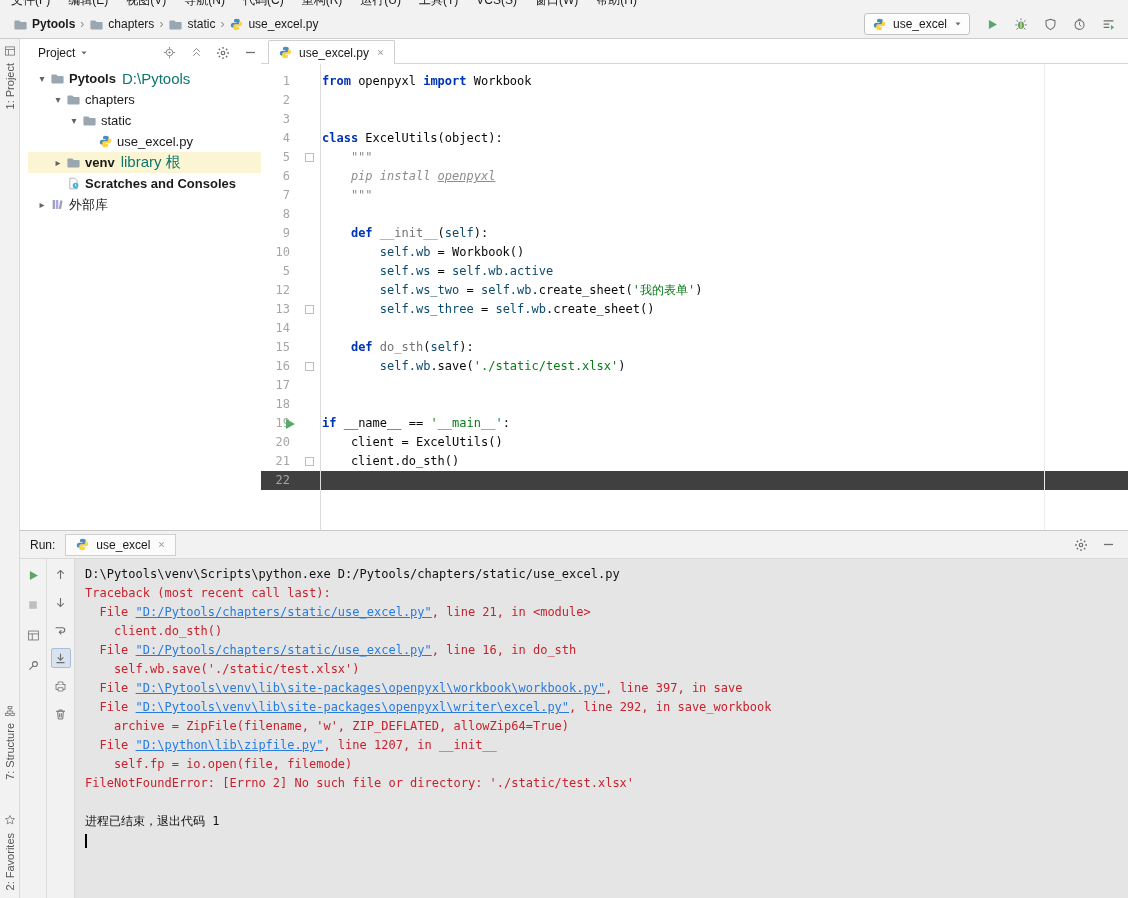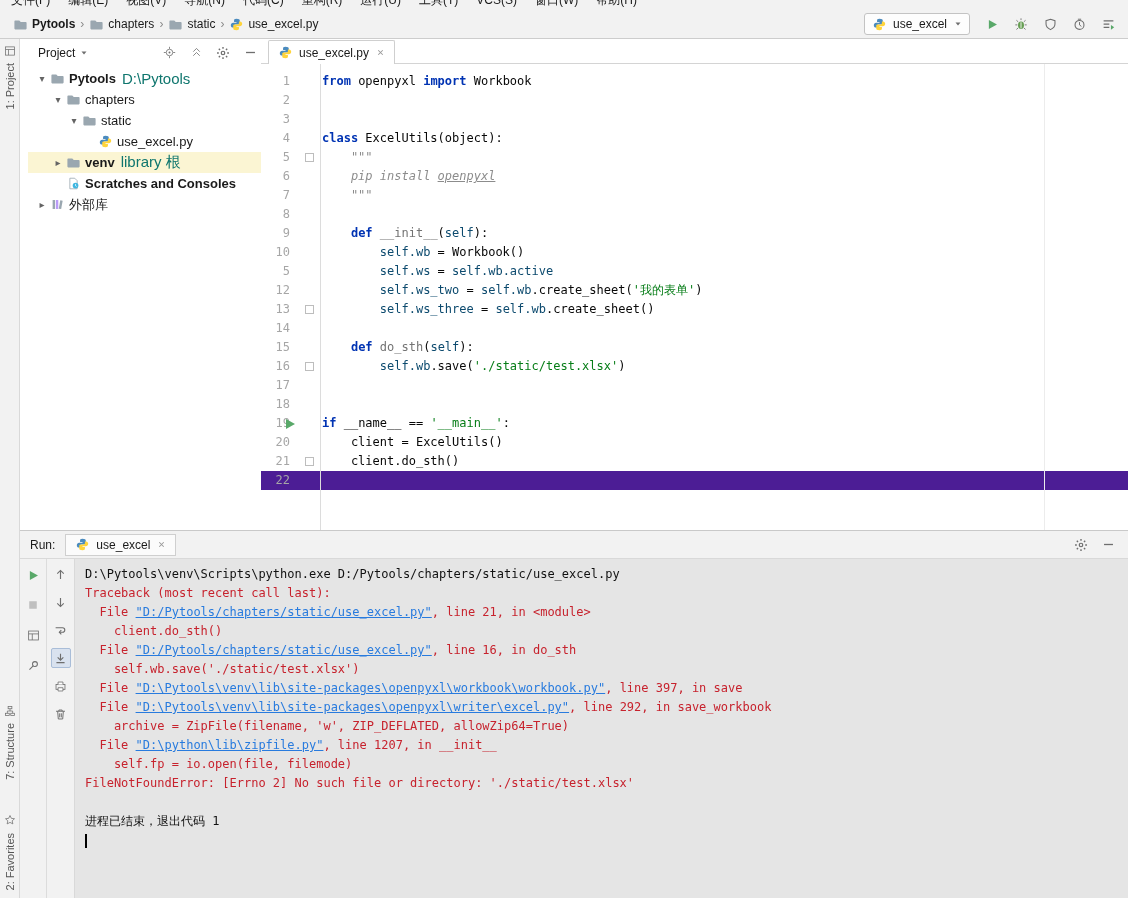--- a/index.html
+++ b/index.html
@@ -52,21 +52,21 @@
 .tree-row.bold .lbl{font-weight:bold}
 
 
 #editor{position:absolute;left:261px;top:39px;right:0;height:491px;background:#fff}
 #tabbar{display:flex;align-items:flex-end;height:25px;border-bottom:1px solid #d4d4d4;padding-left:7px;background:#fff}
 .etab{display:flex;align-items:center;gap:6px;height:24px;padding:0 9px;background:#fff;
   border:1px solid #cfcfcf;border-bottom:none;margin-bottom:-1px;border-radius:2px 2px 0 0;font-size:12px}
 #editor-body{position:absolute;top:25px;left:0;right:0;bottom:0;overflow:hidden}
 #lines{padding-top:8px}
 .line{display:flex;height:19px}
-.line.caret-line{background:#4c1d95}
+.line.caret-line{background:#404040}
 .gcell{width:59px;flex:none;position:relative}
 .num{position:absolute;right:30px;top:0;line-height:19px;font-family:"DejaVu Sans Mono",monospace;
   font-size:12px;color:#a6a6a6}
 .run-ic{position:absolute;left:25px;top:5px;width:0;height:0;
   border-left:9px solid #59A869;border-top:5px solid transparent;border-bottom:5px solid transparent}
 .fold-ic{position:absolute;left:44px;top:5px;width:9px;height:9px;border:1px solid #bdbdbd;background:#fff}
 .ccell{flex:1;white-space:pre;font-family:"DejaVu Sans Mono",monospace;font-size:12px;line-height:19px;padding-left:2px}
 #gutter-sep{position:absolute;left:59px;top:0;bottom:0;width:1px;background:#dcdcdc}
 #wrap-guide{position:absolute;left:783px;top:0;bottom:0;width:1px;background:#ececec}
 

